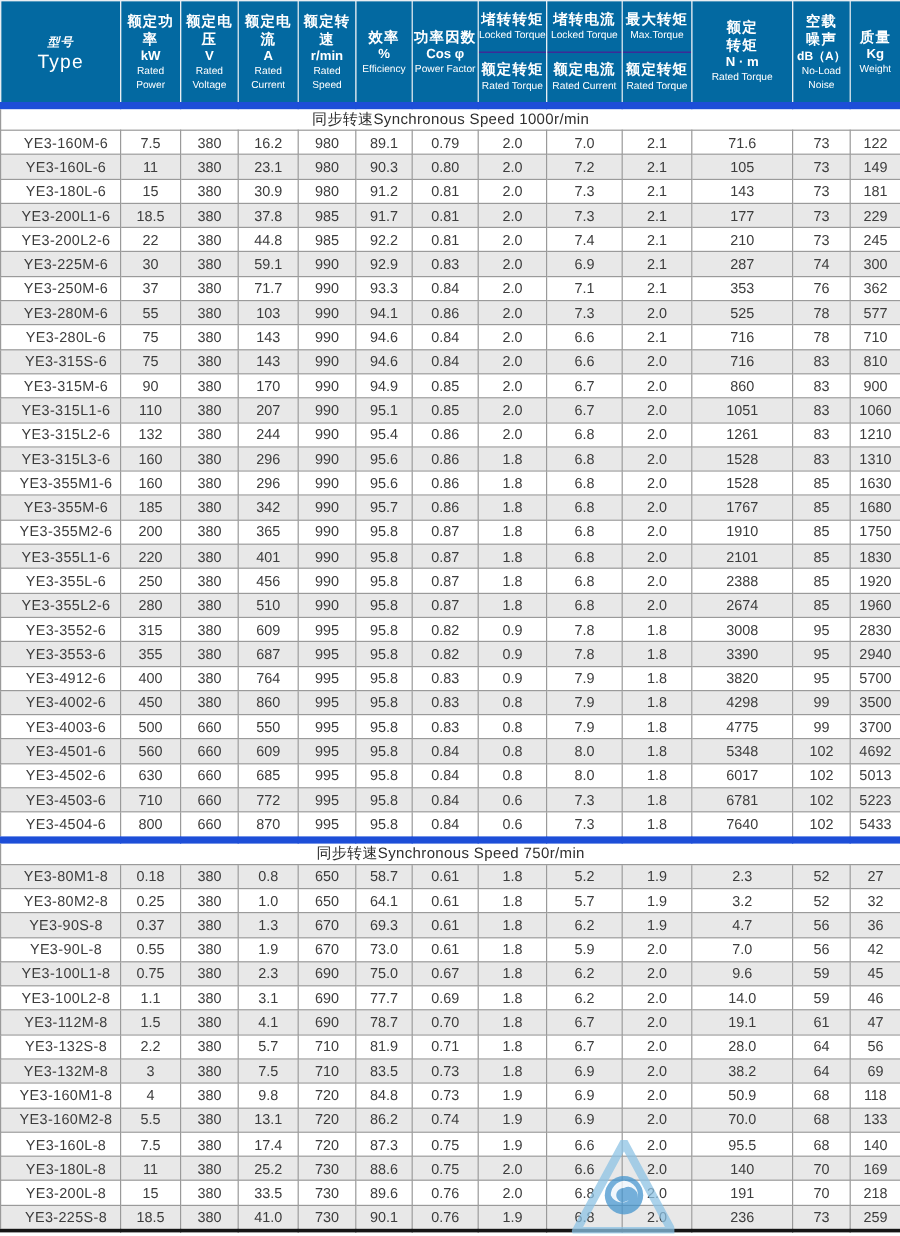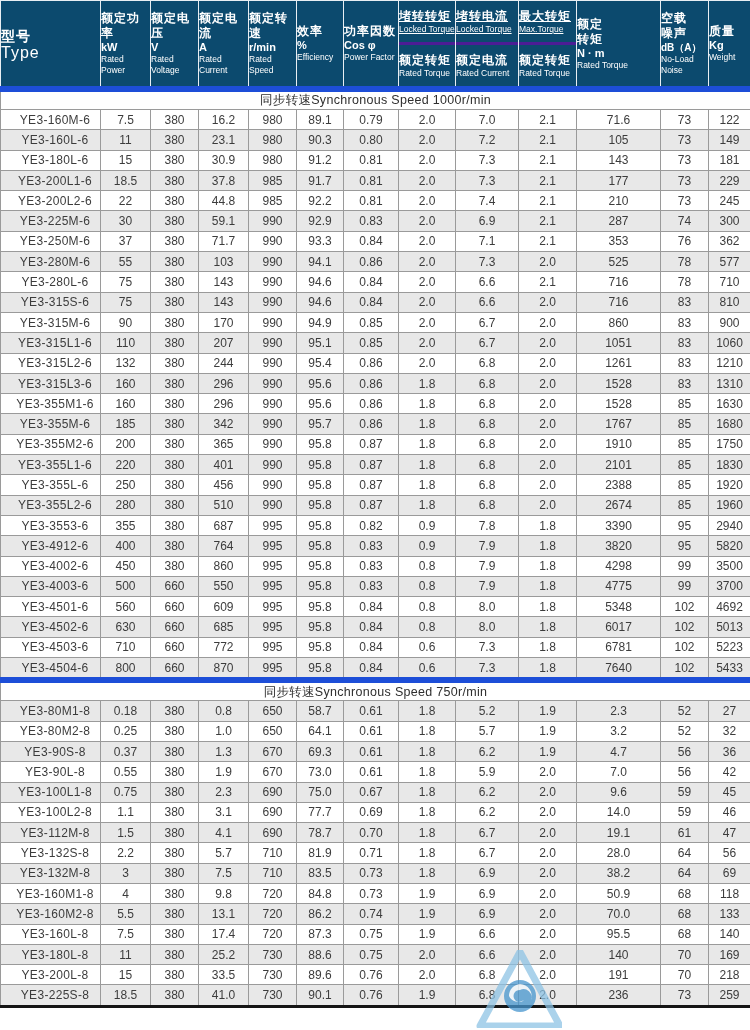--- a/index.html
+++ b/index.html
@@ -4,31 +4,31 @@
 <style>
   html,body{margin:0;padding:0;}
   body{
     width:750px;height:1030px;background:#fff;position:relative;overflow:hidden;
     font-family:"Liberation Sans","DejaVu Sans",sans-serif;
   }
   table{border-collapse:collapse;table-layout:fixed;width:750px;
         border-left:1px solid #555;border-right:1px solid #555;border-bottom:3px solid #151515;}
   
   thead th{
-    background:#0c4a6e;color:#fff;vertical-align:middle;text-align:left;
+    background:#0369a1;color:#fff;vertical-align:middle;text-align:center;
     padding:0;height:84px;border:1px solid #e9eef3;border-bottom:2px solid #151515;
     font-weight:bold;
   }
   thead .zh{font-size:12px;line-height:15px;letter-spacing:1px;}
-  thead .zh.big{font-size:14px;line-height:18px;}
+  thead .zh.big{font-size:10px;line-height:18px;font-style:italic;}
   thead .unit{font-size:11px;line-height:13px;font-weight:bold;}
   thead .en{font-size:8.5px;line-height:11px;font-weight:normal;letter-spacing:0;}
   th.th-split{height:84px;}
   th.th-split .half{height:41px;display:flex;flex-direction:column;justify-content:center;}
-  th.th-split .half.top{border-bottom:3px solid #4c1d95;text-decoration:underline;}
+  th.th-split .half.top{border-bottom:1px solid #4c1d95;}
   
   td{
     border:1px solid #9a9a9a;height:19.3px;padding:0;text-align:center;
     font-size:12px;color:#3c3c3c;line-height:1;white-space:nowrap;overflow:hidden;
   }
   td.type-col{text-align:center;padding-left:9px;letter-spacing:.3px;}
   td.band{
     background:#fff;font-size:12.5px;color:#2e2e2e;height:17px;
     border-top:6px solid #1d4ed8;letter-spacing:.3px;
   }
@@ -449,48 +449,63 @@
         <td>95.8</td>
         <td>0.87</td>
         <td>1.8</td>
         <td>6.8</td>
         <td>2.0</td>
         <td>2674</td>
         <td>85</td>
         <td>1960</td>
       </tr>
       <tr>
-        <td class="type-col">YE3-3553-6</td>
-        <td>355</td>
-        <td>380</td>
-        <td>687</td>
+        <td class="type-col">YE3-3552-6</td>
+        <td>315</td>
+        <td>380</td>
+        <td>609</td>
         <td>995</td>
         <td>95.8</td>
         <td>0.82</td>
         <td>0.9</td>
         <td>7.8</td>
         <td>1.8</td>
+        <td>3008</td>
+        <td>95</td>
+        <td>2830</td>
+      </tr>
+      <tr>
+        <td class="type-col">YE3-3553-6</td>
+        <td>355</td>
+        <td>380</td>
+        <td>687</td>
+        <td>995</td>
+        <td>95.8</td>
+        <td>0.82</td>
+        <td>0.9</td>
+        <td>7.8</td>
+        <td>1.8</td>
         <td>3390</td>
         <td>95</td>
         <td>2940</td>
       </tr>
       <tr>
         <td class="type-col">YE3-4912-6</td>
         <td>400</td>
         <td>380</td>
         <td>764</td>
         <td>995</td>
         <td>95.8</td>
         <td>0.83</td>
         <td>0.9</td>
         <td>7.9</td>
         <td>1.8</td>
         <td>3820</td>
         <td>95</td>
-        <td>5820</td>
+        <td>5700</td>
       </tr>
       <tr>
         <td class="type-col">YE3-4002-6</td>
         <td>450</td>
         <td>380</td>
         <td>860</td>
         <td>995</td>
         <td>95.8</td>
         <td>0.83</td>
         <td>0.8</td>

